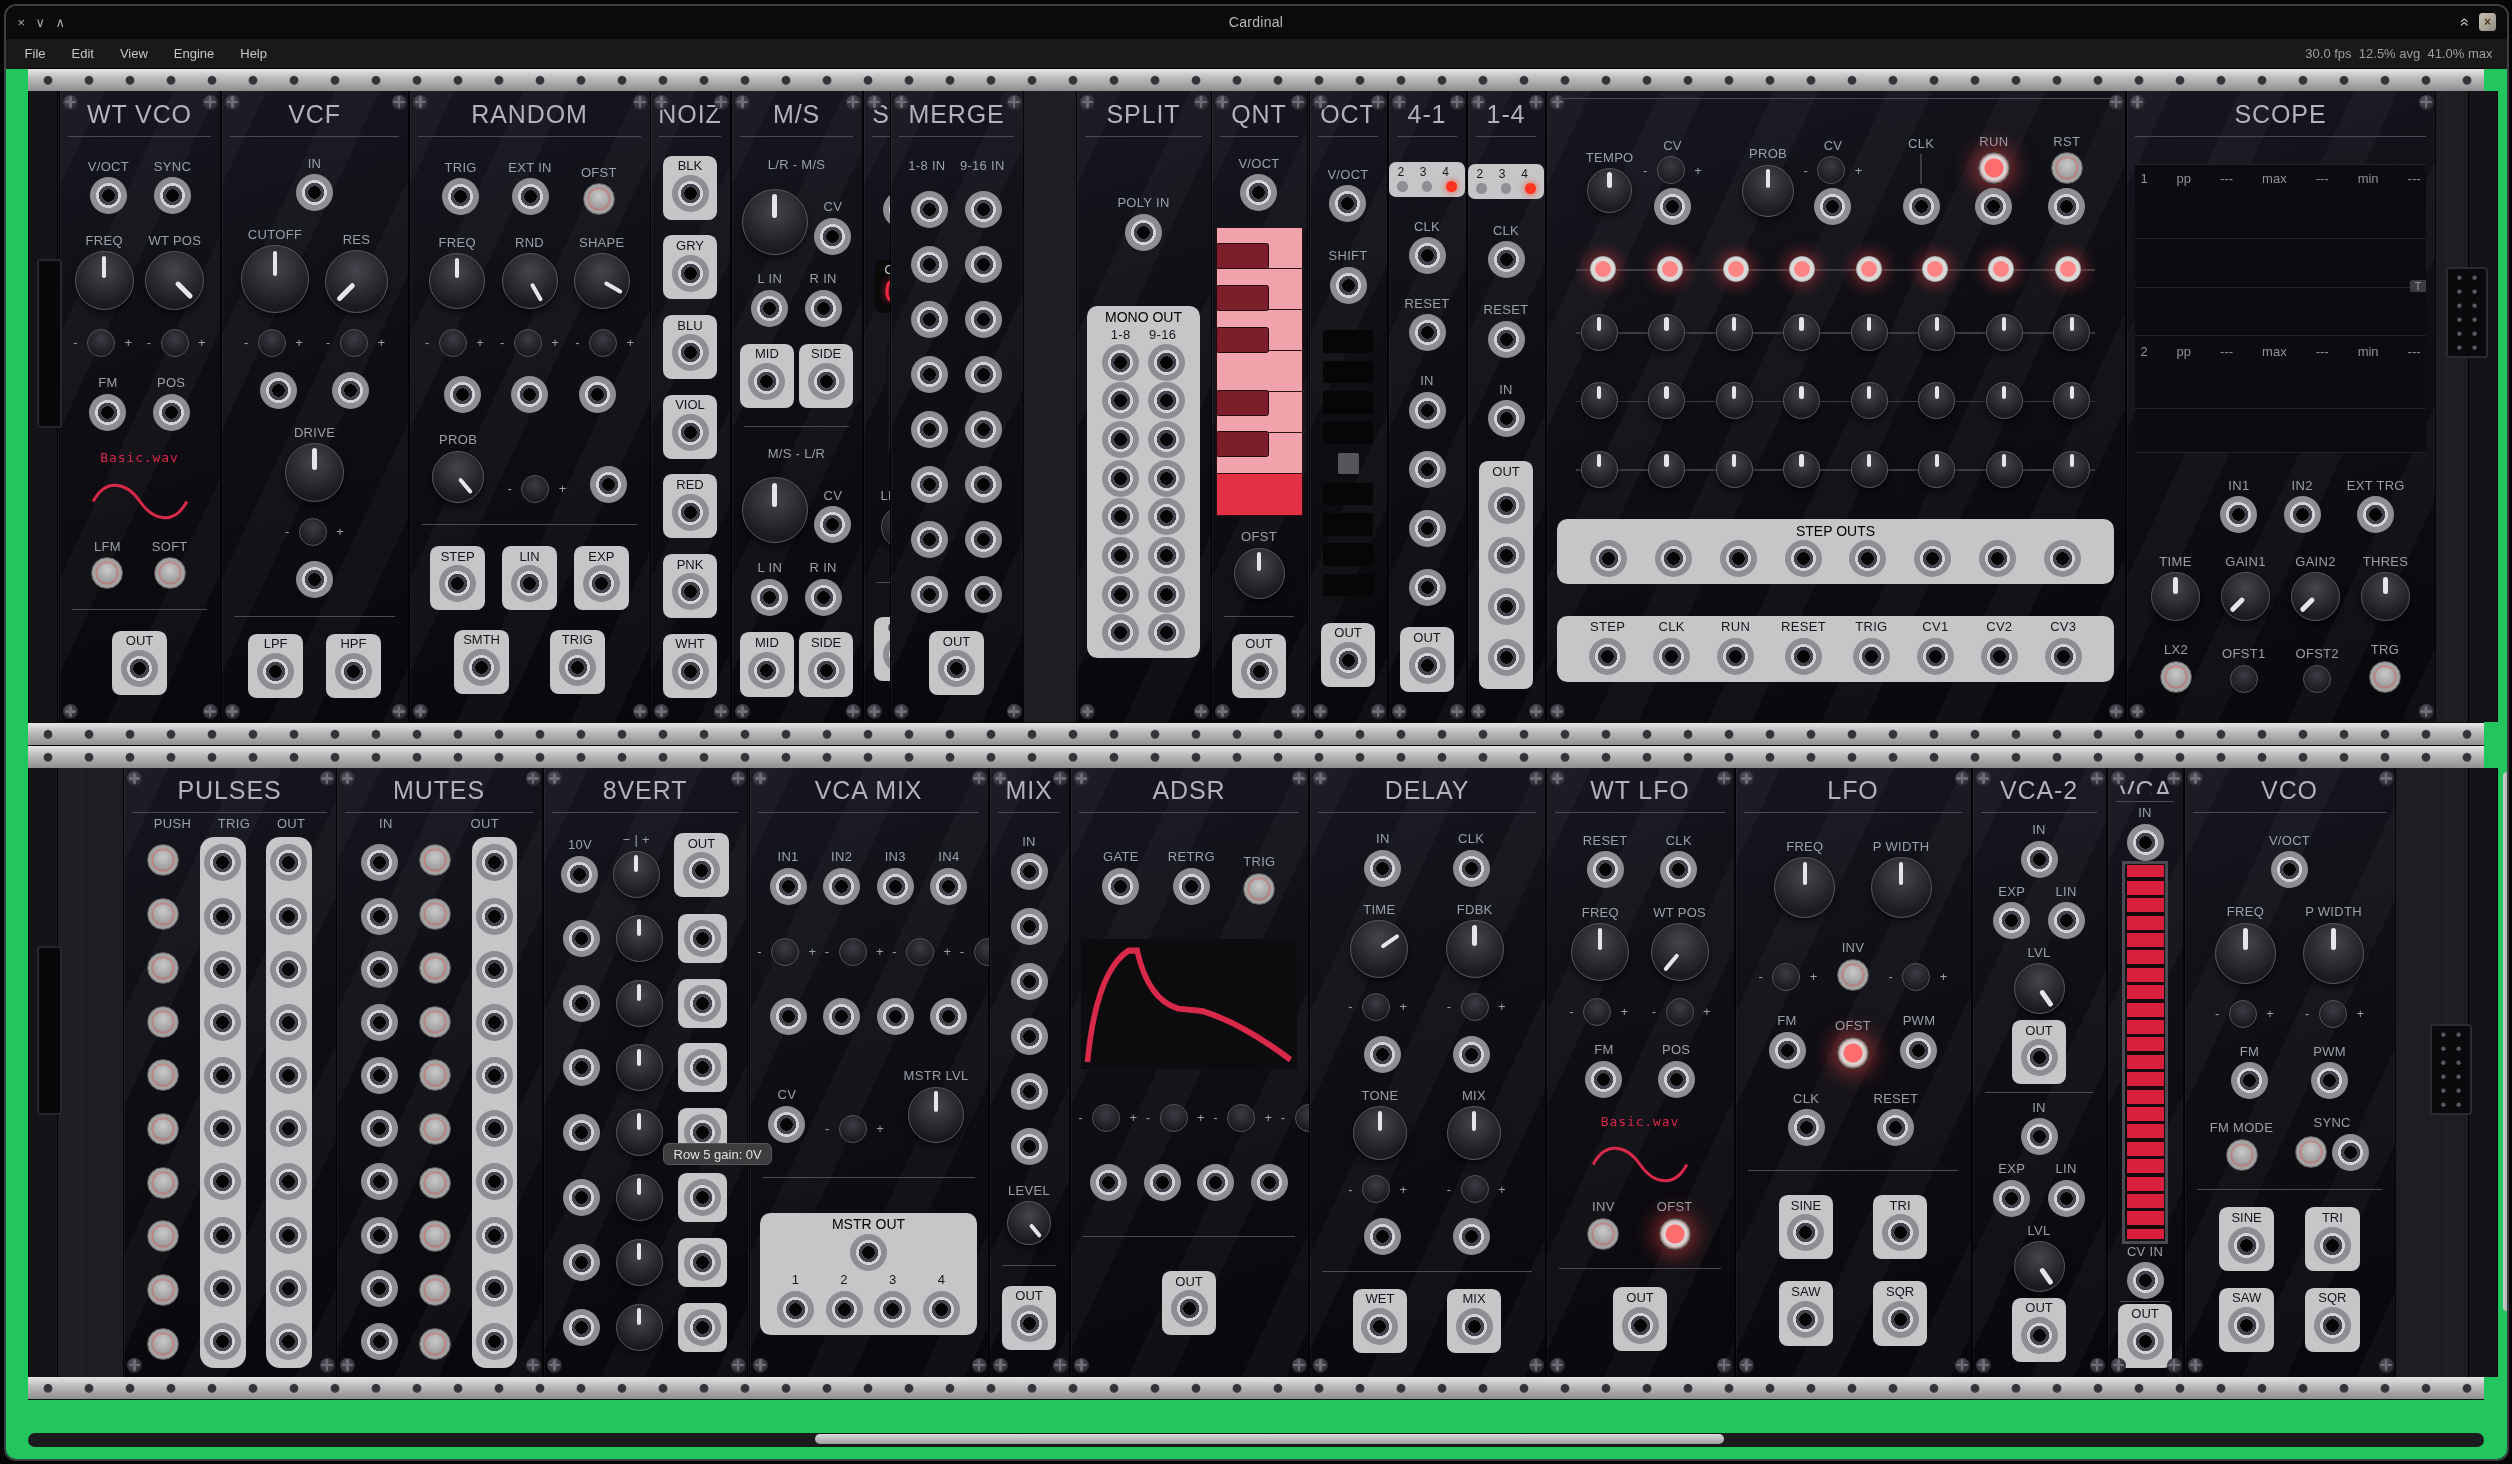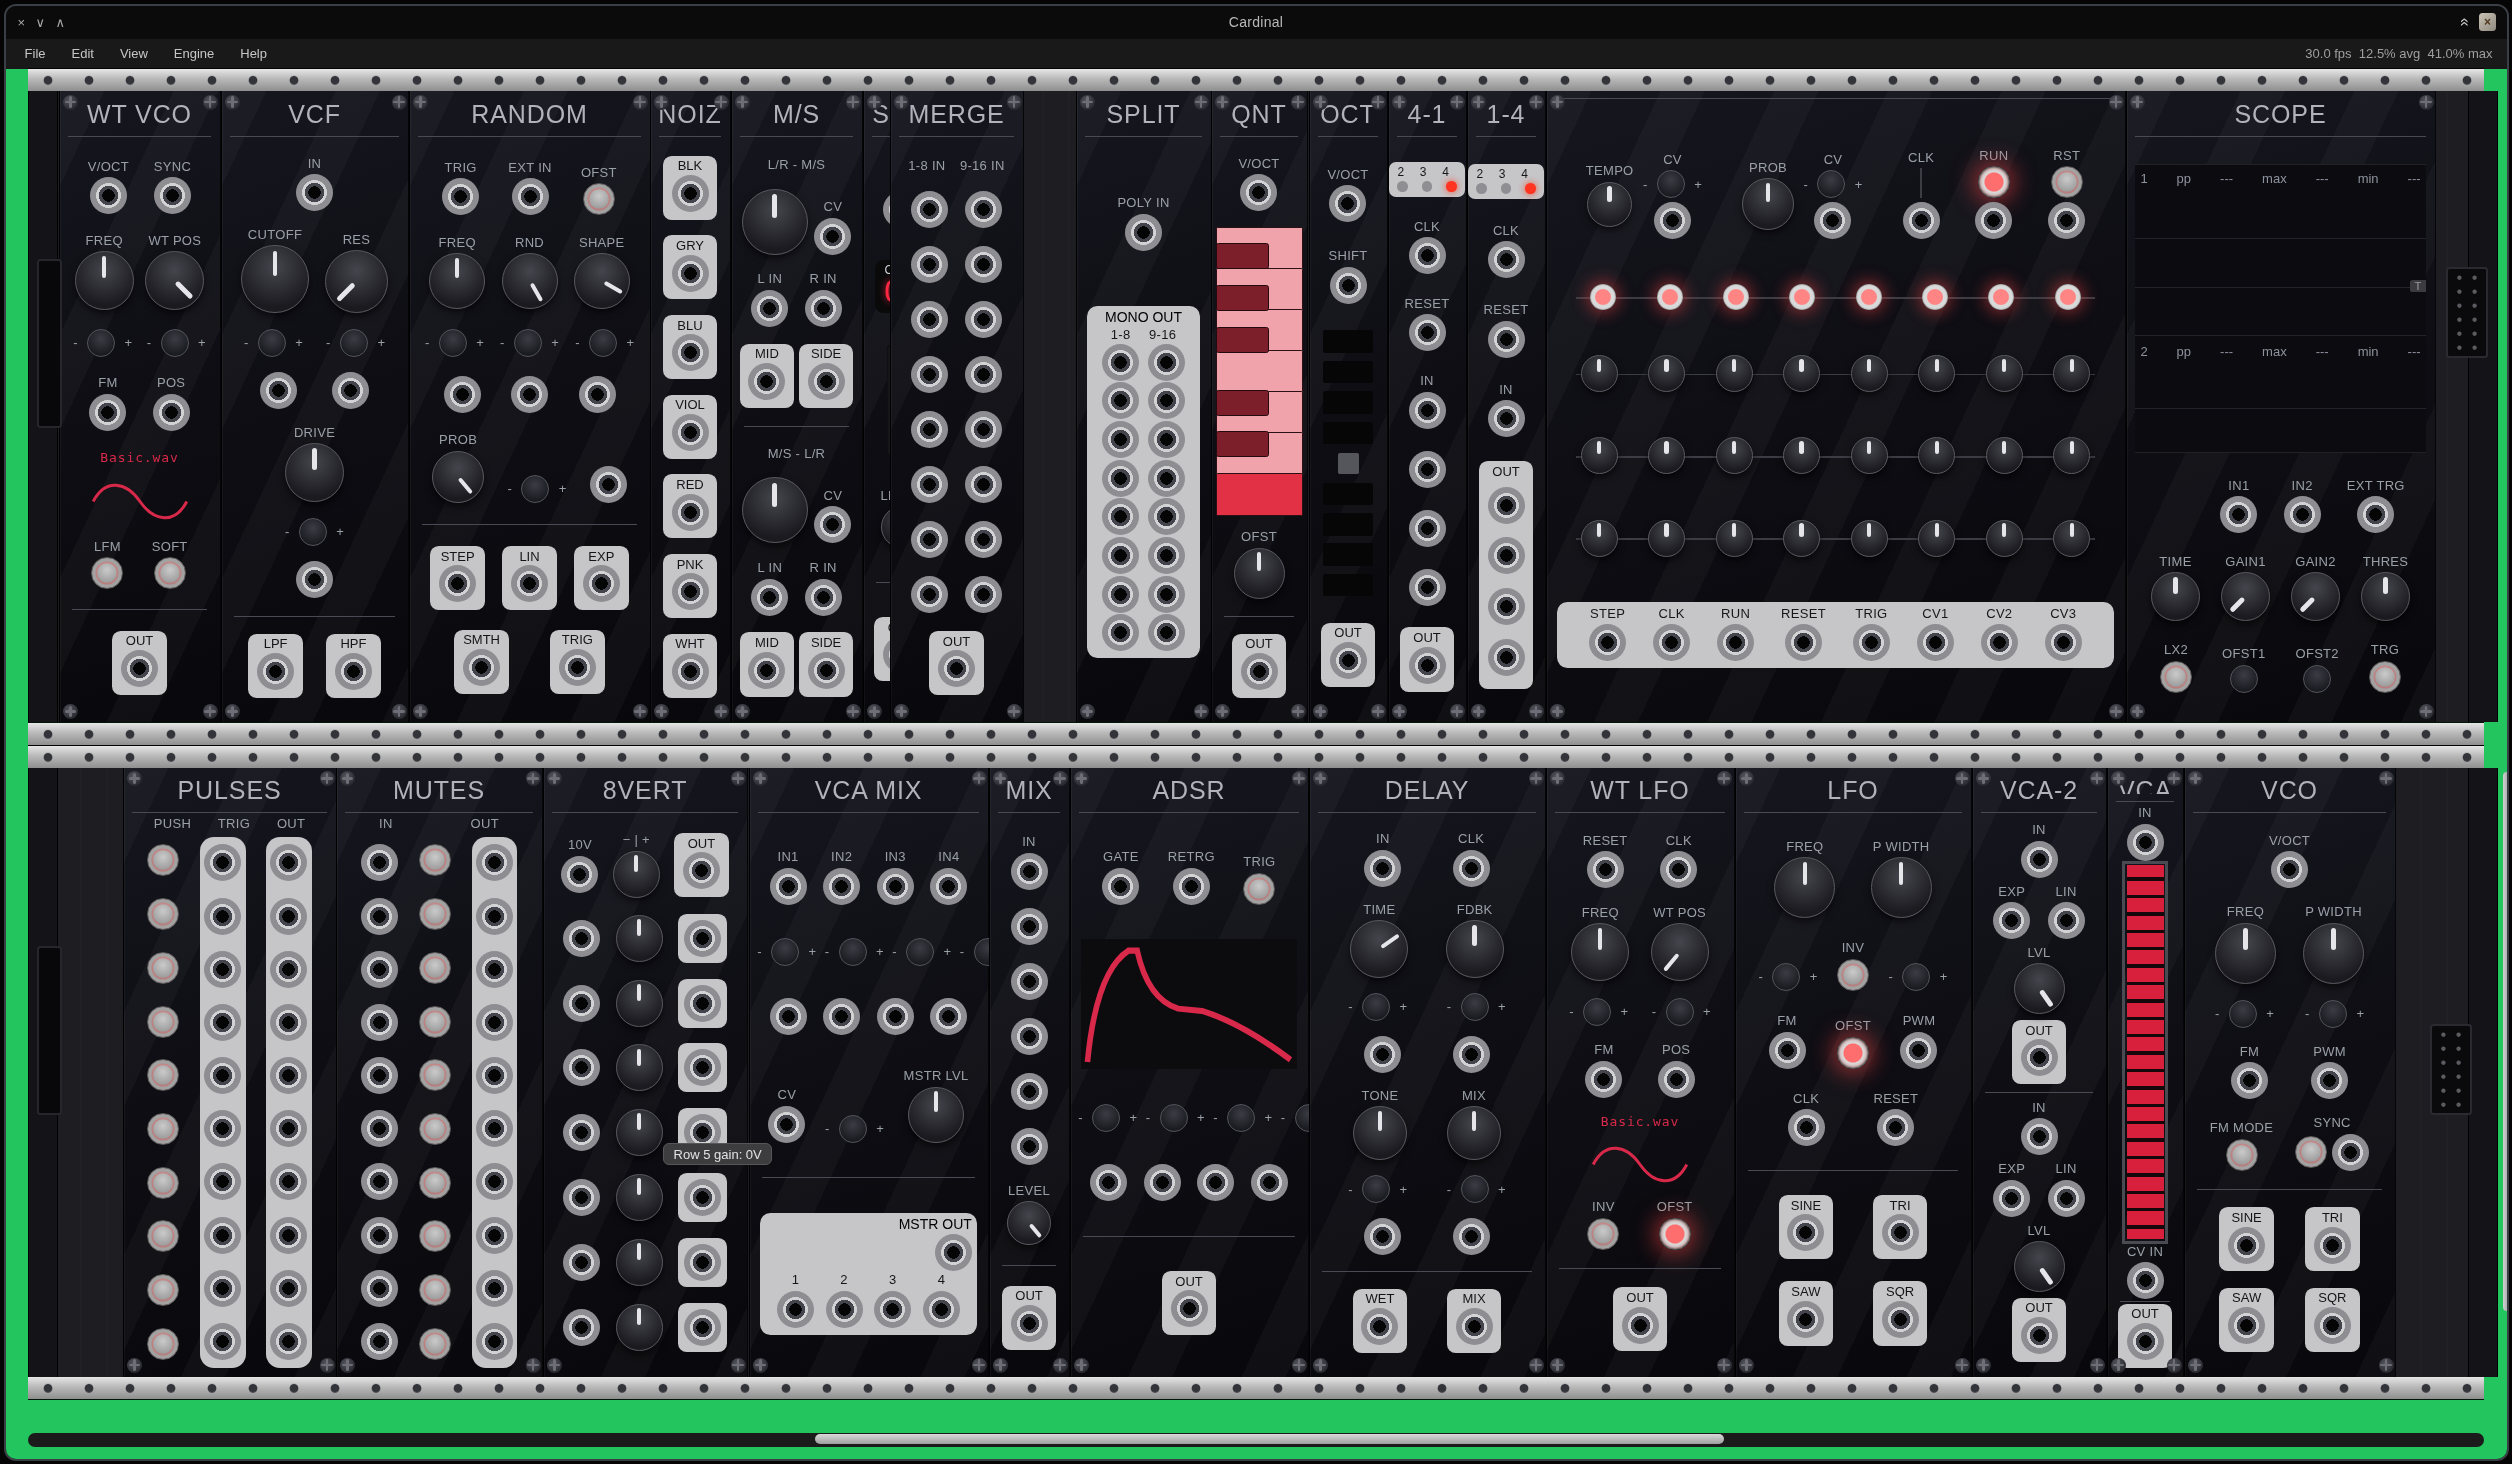--- a/index.html
+++ b/index.html
@@ -1128,20 +1128,33 @@
                 <div class="ptr" style="transform: rotate(0deg);"></div>
               </div>
               <div class="knob" style="height: 35px; width: 35px;">
                 <div class="ptr" style="transform: rotate(0deg);"></div>
               </div>
               <div class="knob" style="height: 35px; width: 35px;">
                 <div class="ptr" style="transform: rotate(0deg);"></div>
               </div>
             </div>
             <div class="wbox">
+              <span class="olab" style="text-align: center;">STEP OUTS</span>
+              <div class="row">
+                <div class="port"></div>
+                <div class="port"></div>
+                <div class="port"></div>
+                <div class="port"></div>
+                <div class="port"></div>
+                <div class="port"></div>
+                <div class="port"></div>
+                <div class="port"></div>
+              </div>
+            </div>
+            <div class="wbox">
               <div class="row">
                 <div class="vc">
                   <span class="lab dk">STEP</span>
                   <div class="port"></div>
                 </div>
                 <div class="vc">
                   <span class="lab dk">CLK</span>
                   <div class="port"></div>
                 </div>
                 <div class="vc">
@@ -1564,21 +1577,21 @@
                 </div>
               </div>
               <div class="vc">
                 <span class="lab">MSTR LVL</span>
                 <div class="knob" style="height: 54px; width: 54px;">
                   <div class="ptr" style="transform: rotate(0deg);"></div>
                 </div>
               </div>
             </div>
             <div class="sep"></div>
-            <div class="wbox" style="align-items: flex-end;">
+            <div class="wbox" style="align-items: center;">
               <span class="olab">MSTR OUT</span>
               <div class="port"></div>
               <div class="row" style="align-self: stretch;">
                 <div class="vc">
                   <span class="lab dk">1</span>
                   <div class="port"></div>
                 </div>
                 <div class="vc">
                   <span class="lab dk">2</span>
                   <div class="port"></div>

